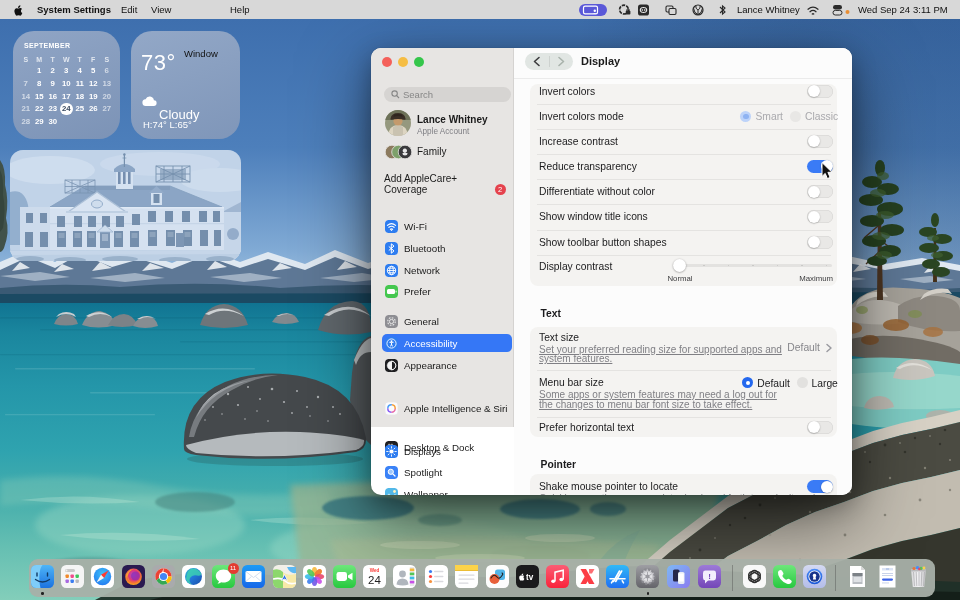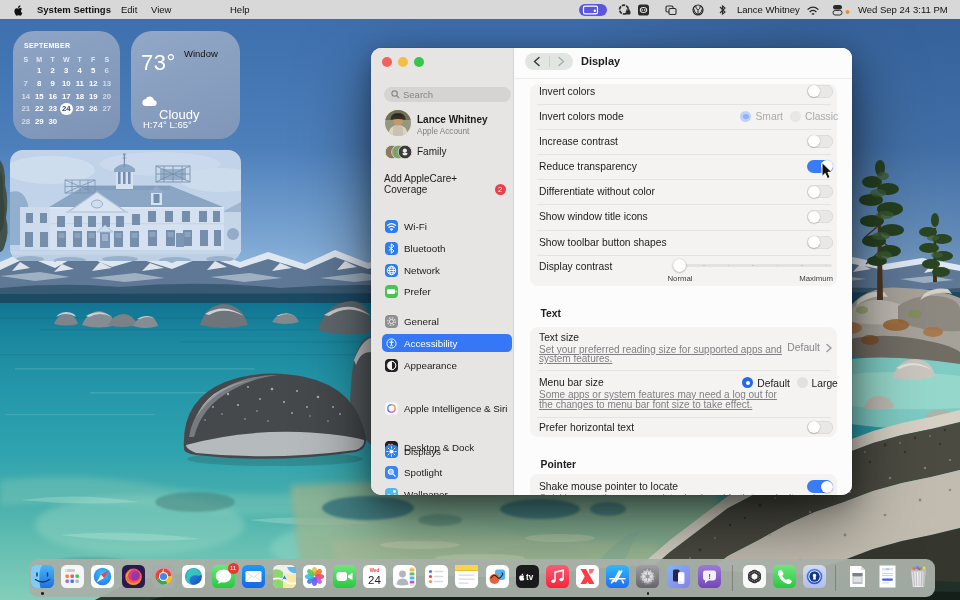--- a/index.html
+++ b/index.html
@@ -12,21 +12,21 @@
 #menubar .mitem{position:absolute;top:0;height:19px;line-height:19px;white-space:nowrap;}
 
 
 .widget{position:absolute;border-radius:21px;z-index:10;}
 #wcal{left:13px;top:31px;width:107px;height:108px;background:linear-gradient(160deg,rgba(147,167,198,.96),rgba(126,148,182,.96));}
 #wweather{left:131px;top:31px;width:109px;height:108px;background:linear-gradient(160deg,rgba(150,170,200,.96),rgba(129,151,185,.96));}
 #wphoto{left:10px;top:150px;width:231px;height:111px;border-radius:13px;overflow:hidden;z-index:10;}
 
 
 #win{position:absolute;left:371px;top:48px;width:481px;height:447px;border-radius:10px;background:#fff;box-shadow:0 25px 70px rgba(0,0,0,.55),0 8px 25px rgba(0,0,0,.3),0 0 1px rgba(0,0,0,.4);z-index:20;overflow:hidden;}
-#sidebar{position:absolute;left:0;top:0;width:142px;height:447px;background:#e7e5e3;border-right:1px solid #d5d3d1;}
+#sidebar{position:absolute;left:0;top:0;width:142px;height:379px;background:#e7e5e3;border-right:1px solid #d5d3d1;}
 .tl{position:absolute;top:9px;width:10px;height:10px;border-radius:50%;}
 #search{position:absolute;left:13px;top:39px;width:127px;height:15px;border-radius:8px;background:#d6d4d2;color:#868686;font-size:9.5px;line-height:15px;}
 .srow{position:absolute;left:0;width:142px;height:20px;font-size:9.8px;color:#1a1a1a;}
 .srow .ic{position:absolute;left:14px;top:0px;width:13px;height:13px;border-radius:3.5px;}
 .srow .lb{position:absolute;left:33px;top:0px;line-height:13px;white-space:nowrap;}
 #content{position:absolute;left:143px;top:0;width:338px;height:447px;background:#fcfcfc;}
 #toolbar{position:absolute;left:0;top:0;width:338px;height:30px;background:#fcfcfc;border-bottom:1px solid #ebebeb;}
 .group{position:absolute;left:17px;width:307px;background:#f4f3f1;border-radius:8px;}
 .sep{position:absolute;left:7px;right:6px;height:1px;background:#e4e3e1;}
 .rowlbl{position:absolute;left:9px;font-size:10.3px;color:#1b1b1d;white-space:nowrap;}

